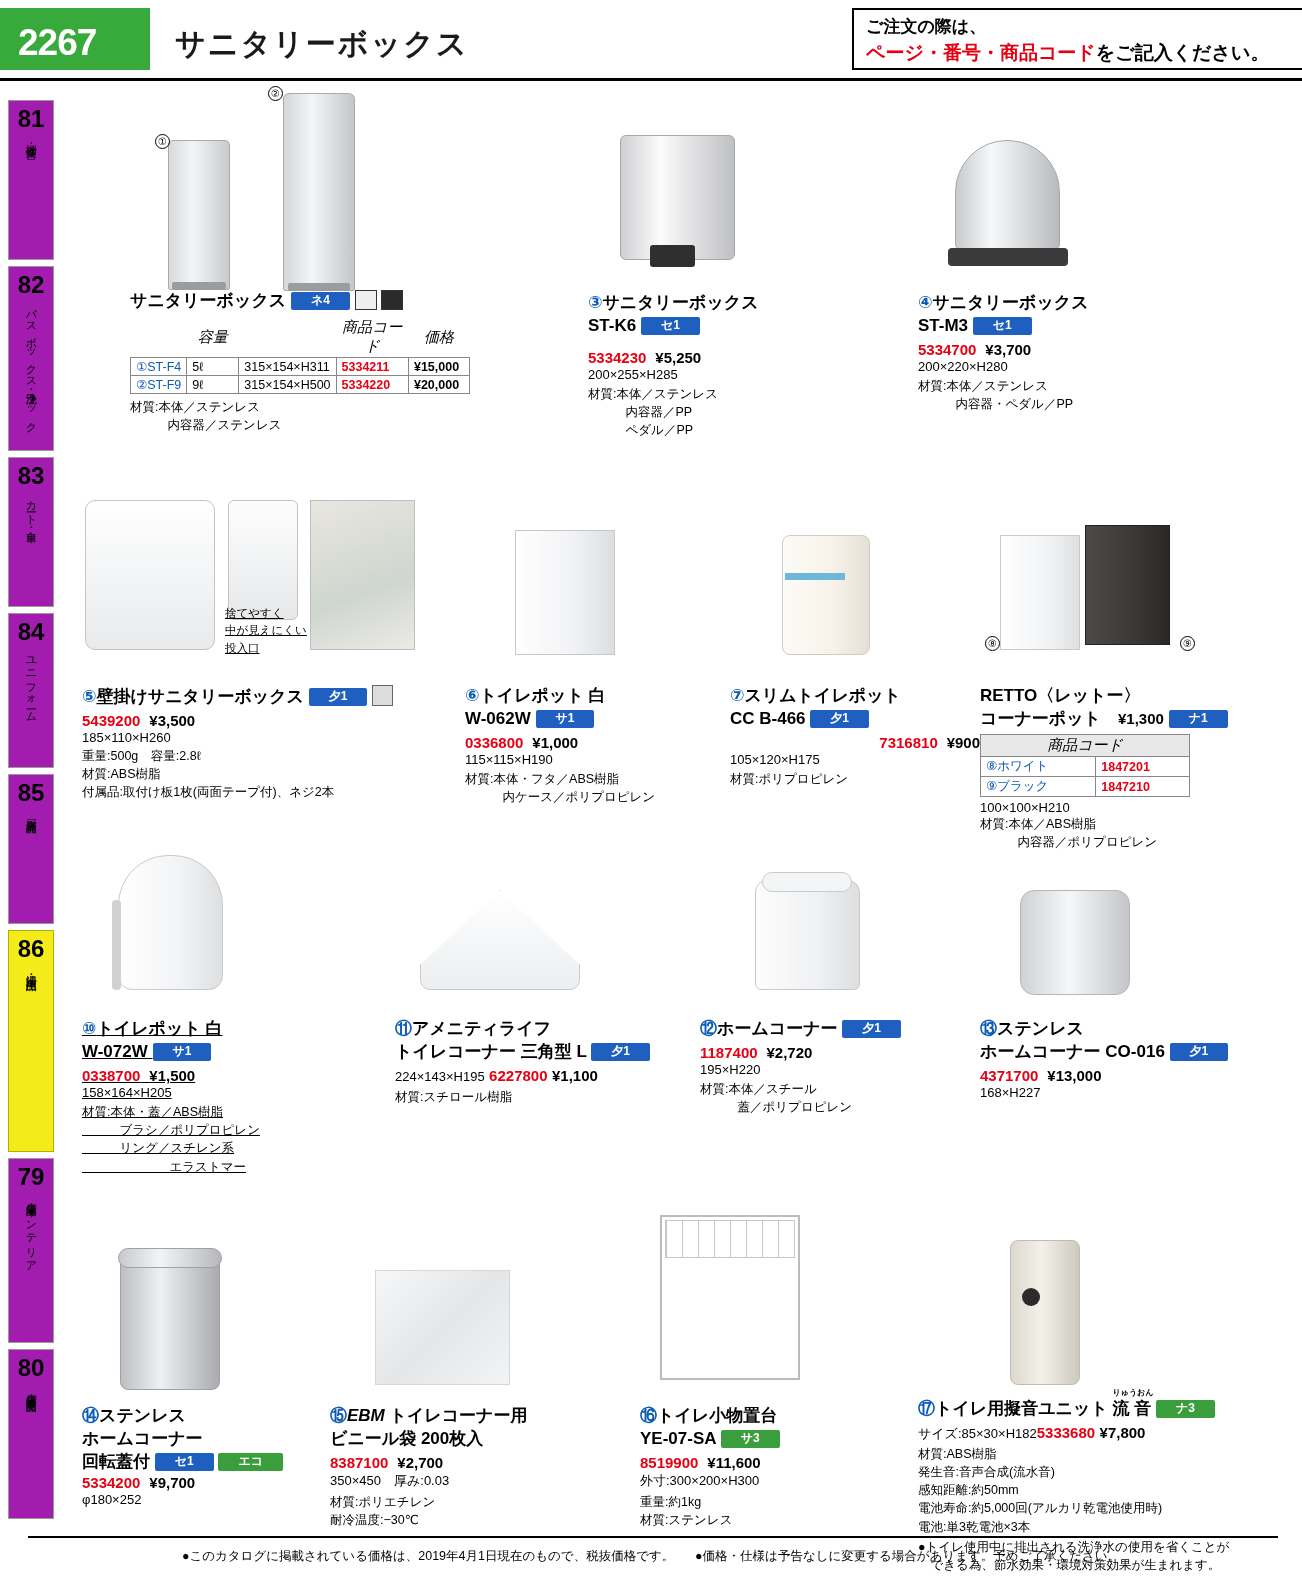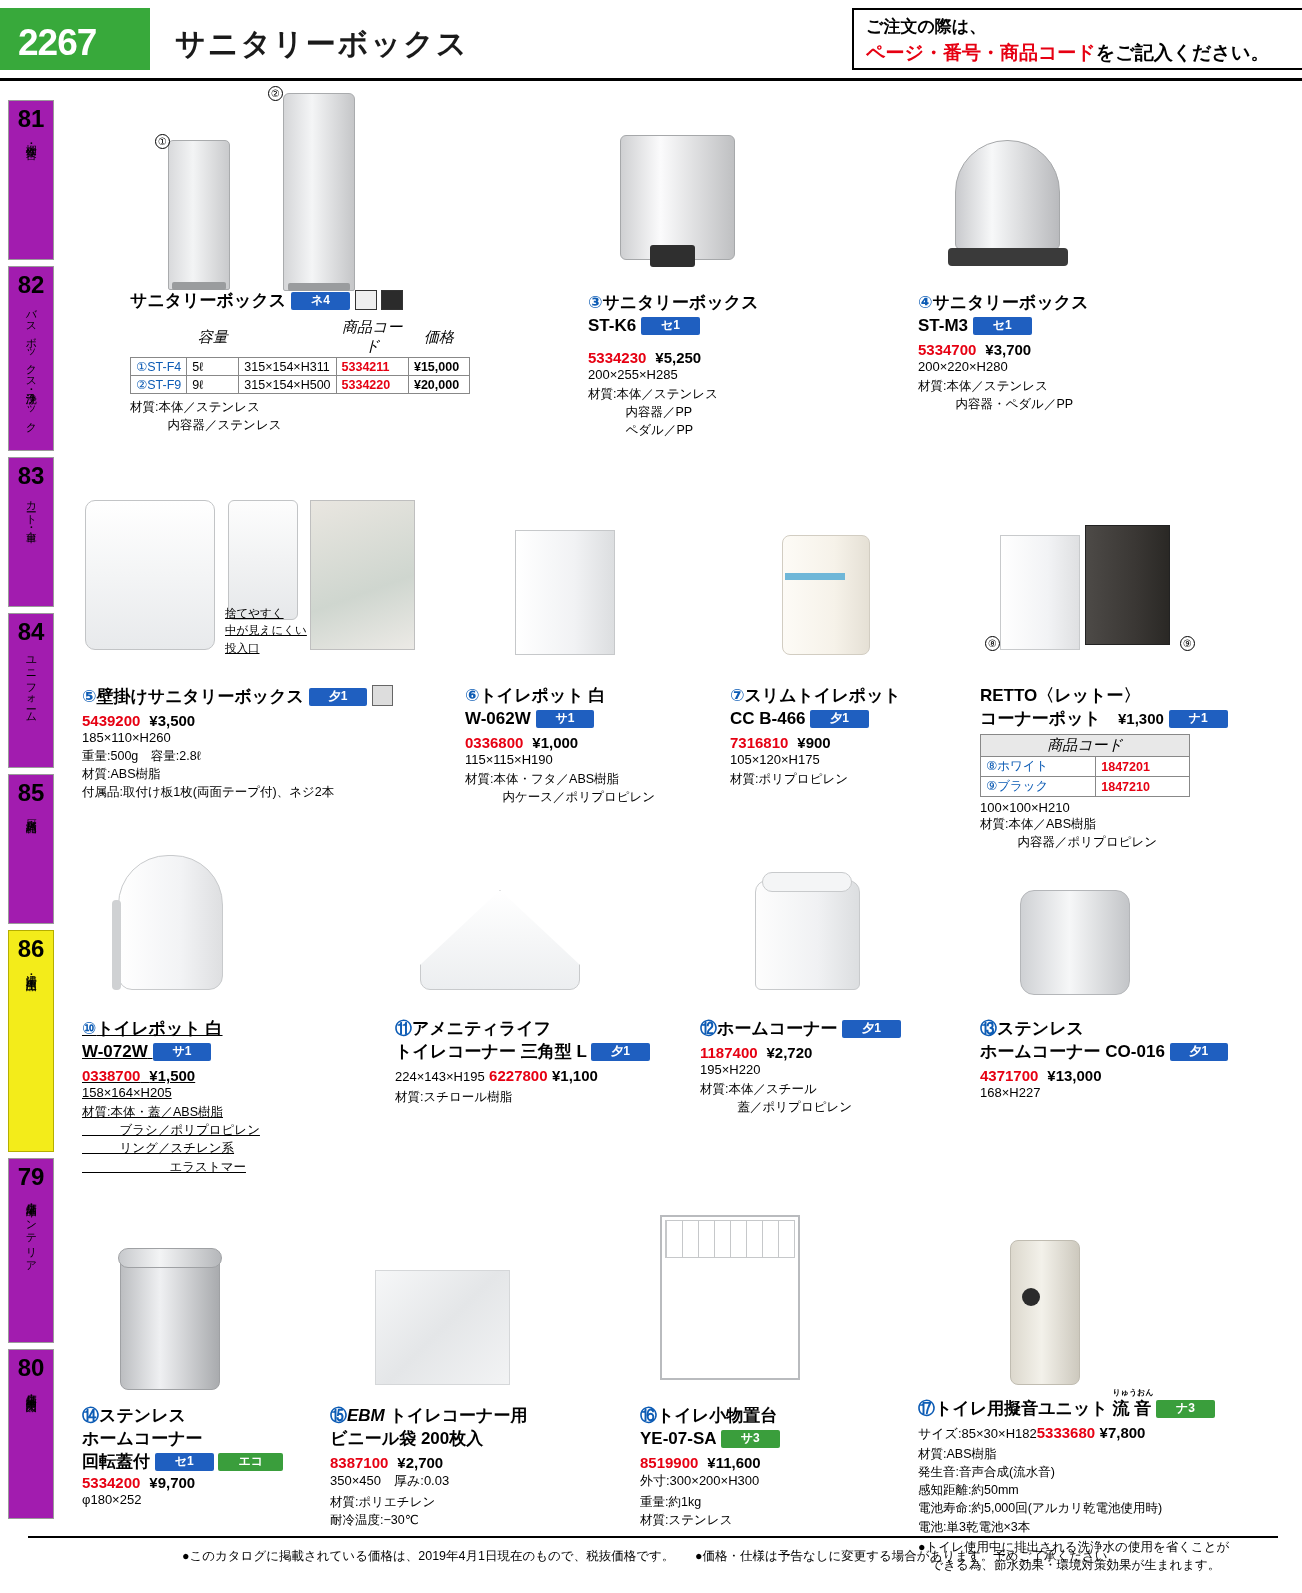--- a/index.html
+++ b/index.html
@@ -242,21 +242,21 @@
     <div>材質:本体・フタ／ABS樹脂</div>
       <div>　　　内ケース／ポリプロピレン</div>
   </div>
 </div>
 
 <div class="img" style="left:782px;top:535px;width:88px;height:120px;background:linear-gradient(to right,#fdfbf6,#f6f2e9 60%,#e5e0d5);border:1px solid #d2cdc2;border-radius:8px;"></div>
 <div class="img" style="left:785px;top:573px;width=60px;width:60px;height:7px;background:#6fb7d8;"></div>
 <div class="cell" style="left:730px;top:685px;width:250px;">
   <div class="ttl"><span class="blue">⑦</span><span>スリムトイレポット</span></div>
   <div class="ttl" style="margin-top:1px;"><span>CC B-466</span> <span class="badge b-blue">夕1</span></div>
-  <div style="margin-top:4px;">
+  <div style="margin-top:4px;text-align:right;">
     <span class="code">7316810</span>&nbsp;&nbsp;<span class="price">¥900</span>
   </div>
   <div class="dim">105×120×H175</div>
   <div class="spec" style="margin-top:3px;">
       <div>材質:ポリプロピレン</div>
     </div>
 </div>
 
 <div class="img" style="left:1000px;top:535px;width:80px;height:115px;background:linear-gradient(to right,#ffffff,#f2f3f5 60%,#dfe0e2);border:1px solid #c8cacc;"></div>
 <div class="img" style="left:1085px;top:525px;width:85px;height:120px;background:linear-gradient(to right,#4d4a47,#3a3734 60%,#2a2825);border:1px solid #222;"></div>

